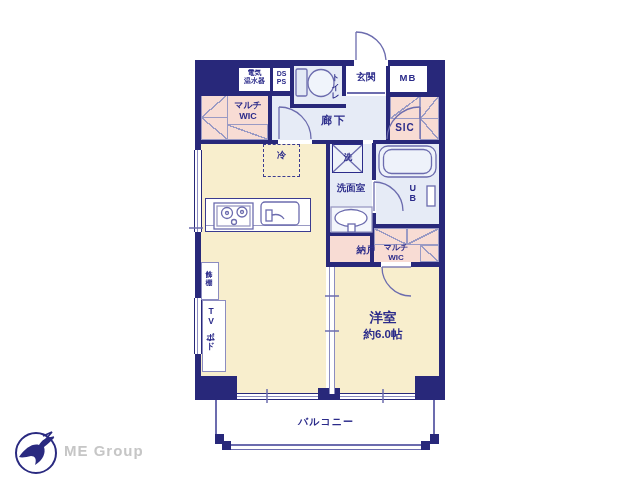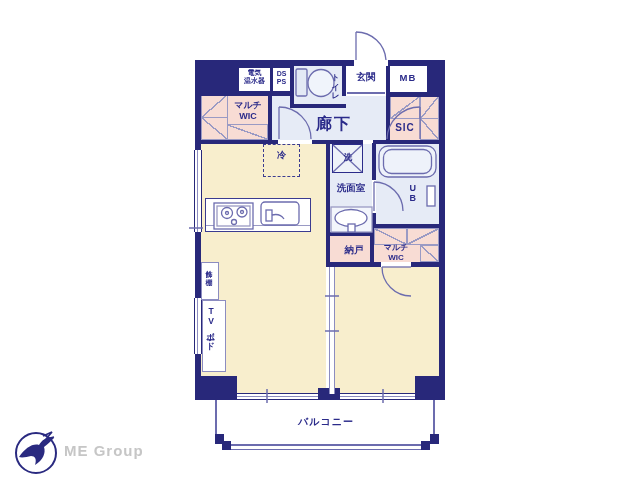--- a/index.html
+++ b/index.html
@@ -188,33 +188,37 @@
     <span>DS</span><br>
     <span>PS</span>
   </span>
   <span class="lbl v-lbl" style="left:330px;top:68px;font-size:8px;letter-spacing:0">トイレ</span>
   <span class="lbl" style="left:346px;top:71px;width:40px;font-size:9.5px">玄関</span>
   <span class="lbl" style="left:390px;top:72px;width:36px;font-size:9.5px;letter-spacing:1px">MB</span>
   <span class="lbl" style="left:228px;top:100px;width:40px;font-size:9px">
     <span>マルチ</span><br>
     <span>WIC</span>
   </span>
-  <span class="lbl" style="left:306px;top:114px;width:56px;font-size:16px;letter-spacing:2px">廊下</span>
+  <span class="lbl" style="left:306px;top:114px;width:56px;font-size:11px;letter-spacing:2px">廊下</span>
   <span class="lbl" style="left:388px;top:122px;width:34px;font-size:10px;letter-spacing:1px">SIC</span>
   <span class="lbl" style="left:263px;top:150px;width:37px;font-size:9px">冷</span>
   <span class="lbl" style="left:338px;top:152px;width:20px;font-size:8.5px">洗</span>
   <span class="lbl" style="left:330px;top:182px;width:42px;font-size:9.5px">洗面室</span>
   <span class="lbl v-lbl" style="left:407px;top:183px;font-size:9px;letter-spacing:0">UB</span>
-  <span class="lbl" style="left:334px;top:244px;width:40px;font-size:9.5px">納戸</span>
+  <span class="lbl" style="left:346px;top:244px;width:40px;font-size:9.5px">納戸</span>
   <span class="lbl" style="left:375px;top:243px;width:42px;font-size:8px">
     <span>マルチ</span><br>
     <span>WIC</span>
   </span>
   <span class="lbl v-lbl" style="left:204px;top:265px;font-size:7px;letter-spacing:0">飾り棚</span>
   <span class="lbl v-lbl" style="left:206px;top:306px;font-size:8.5px;letter-spacing:0">TVボード</span>
+  <span class="lbl" style="left:333px;top:310px;width:100px;font-size:13.5px">
+    <span>洋室</span><br>
+    <span style="font-size:11.5px">約6.0帖</span>
+  </span>
   <span class="lbl" style="left:266px;top:416px;width:120px;font-size:10px;letter-spacing:1px">バルコニー</span>
 
   <svg class="abs" style="left:12px;top:428px" width="48" height="48" viewBox="0 0 46 48">
     <circle cx="23" cy="25" r="20" fill="none" stroke="#2a2a80" stroke-width="2"></circle>
     <path d="M6,29 C12,20 20,15 26,17 C29,11 36,8 41,10 C38,13 35,16 31,19 C33,25 30,32 22,37 C24,31 22,28 18,28 C14,29 9,30 6,29 Z" fill="#2a2a80"></path>
     <path d="M30,8 L39,4 L33,11 L41,9" fill="none" stroke="#2a2a80" stroke-width="1.6"></path>
   </svg>
   <span class="brand">ME Group</span>
 
 

